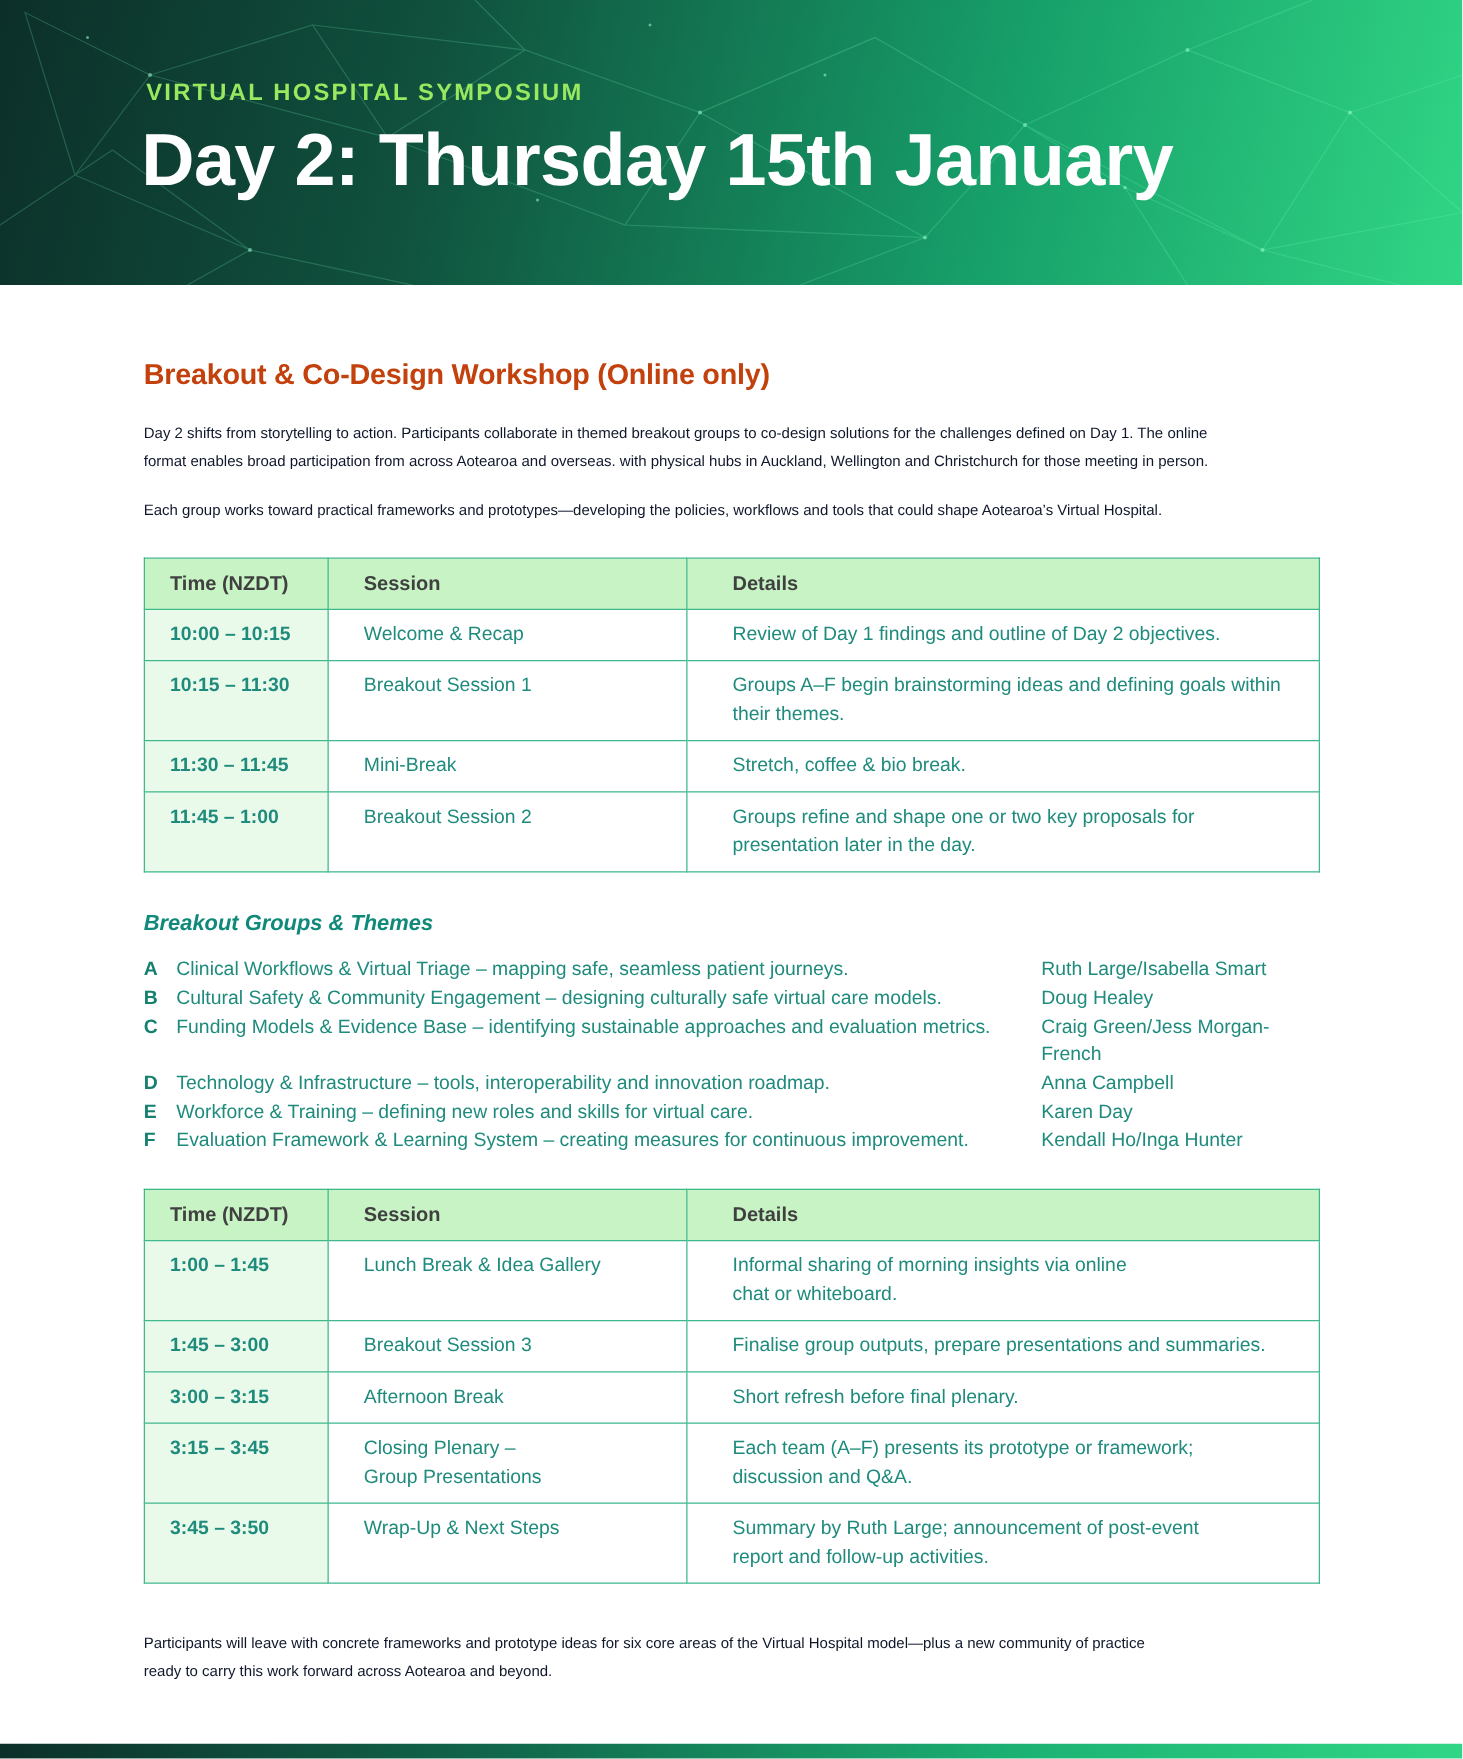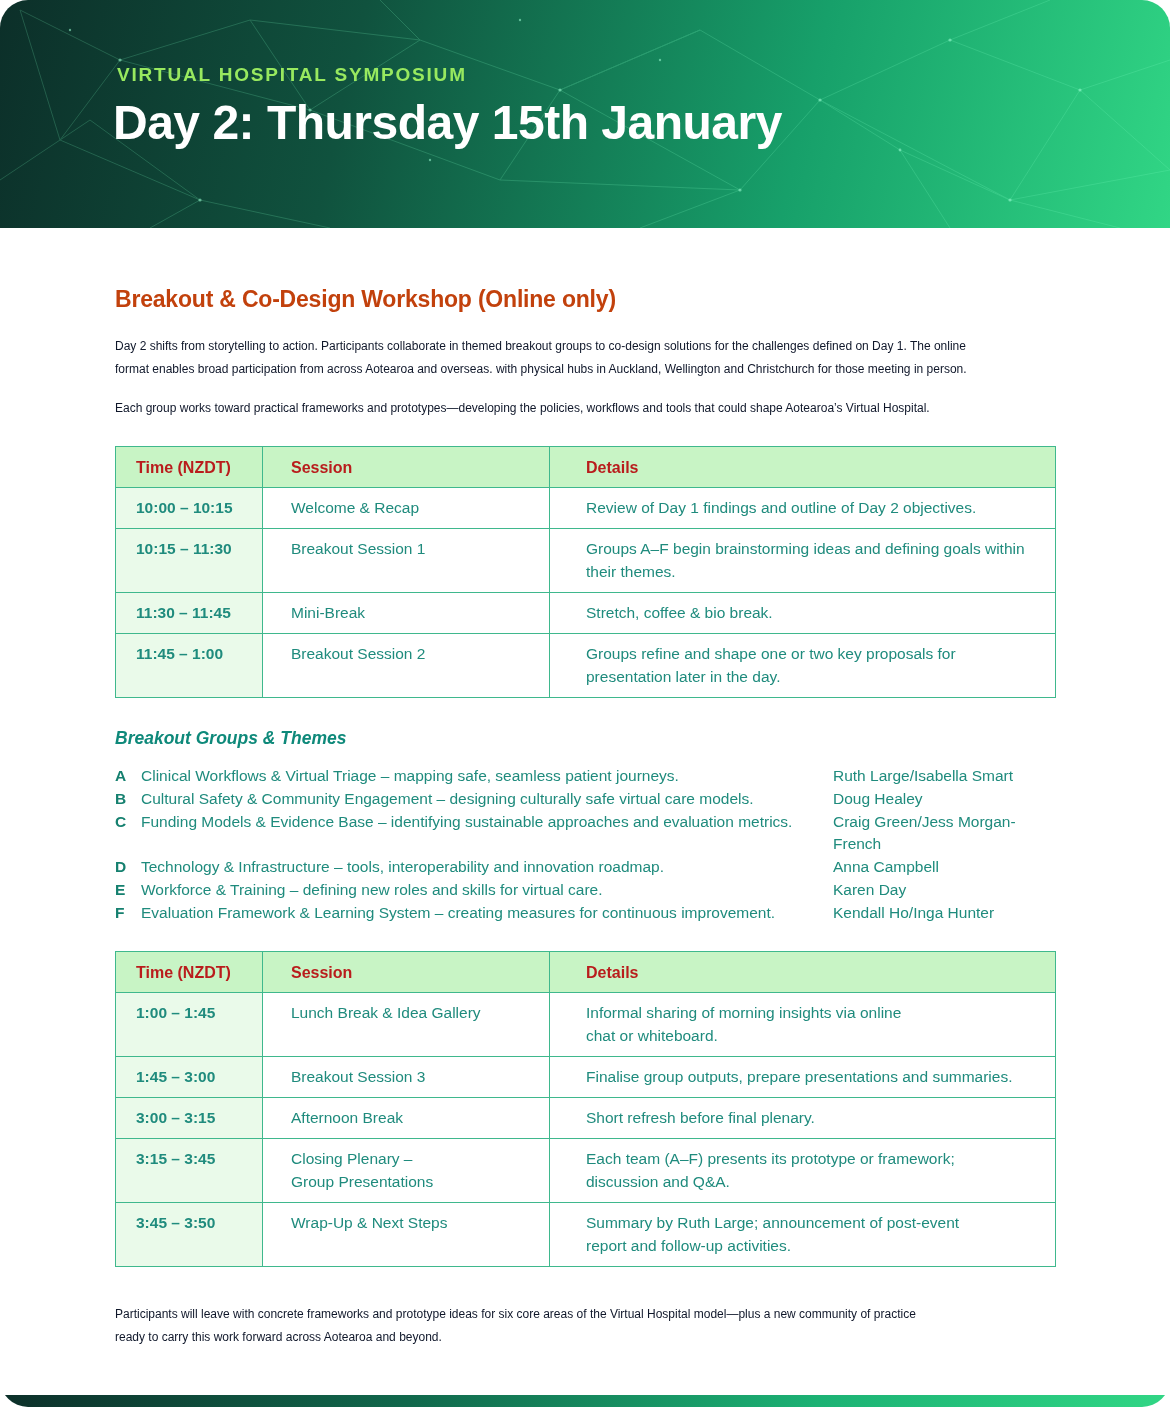--- a/index.html
+++ b/index.html
@@ -3,42 +3,41 @@
 <meta charset="utf-8">
 <style>
   html, body { margin: 0; padding: 0; background: #ffffff; }
   .page {
     position: relative;
     width: 1170px;
     height: 1407px;
     background: #ffffff;
     overflow: hidden;
     font-family: "Liberation Sans", sans-serif;
-    border-radius: 28px;
   }
 
   
   .hero {
     position: relative;
     height: 228px;
     background: linear-gradient(103deg, #0c2f29 0%, #10523e 30%, #17a06a 68%, #31d685 100%);
     overflow: hidden;
   }
   .plexus { position: absolute; inset: 0; width: 100%; height: 100%; }
   .hero-inner { position: absolute; left: 117px; top: 64px; }
   .eyebrow {
     color: #98e95f;
     font-size: 19px;
     font-weight: bold;
     letter-spacing: 1.8px;
   }
   .hero-title {
     margin: 12px 0 0 -4px;
     color: #ffffff;
-    font-size: 48px;
+    font-size: 59px;
     font-weight: 800;
     letter-spacing: -0.5px;
     line-height: 1.05;
   }
 
   
   .content { padding: 0 115px; }
   .section-title {
     margin: 58px 0 0;
     color: #c2410c;
@@ -71,21 +70,21 @@
     border: 1px solid #3fb88d;
     text-align: left;
     vertical-align: top;
     font-size: 15.5px;
     line-height: 23px;
     color: #1f8b7d;
     white-space: pre-line;
   }
   table.schedule th {
     background: #c8f4c5;
-    color: #b91c1c;
+    color: #404040;
     font-size: 16px;
     font-weight: bold;
     padding: 9px 12px 8px;
   }
   table.schedule td { padding: 8px 12px 9px; background: #ffffff; margin-top: 33px; }
   .cell-time    { padding-left: 20px !important; }
   .cell-session { padding-left: 28px !important; }
   .cell-details { padding-left: 36px !important; }
   td.cell-time { background: #eafaea !important; font-weight: bold; color: #1a8574; }
 

